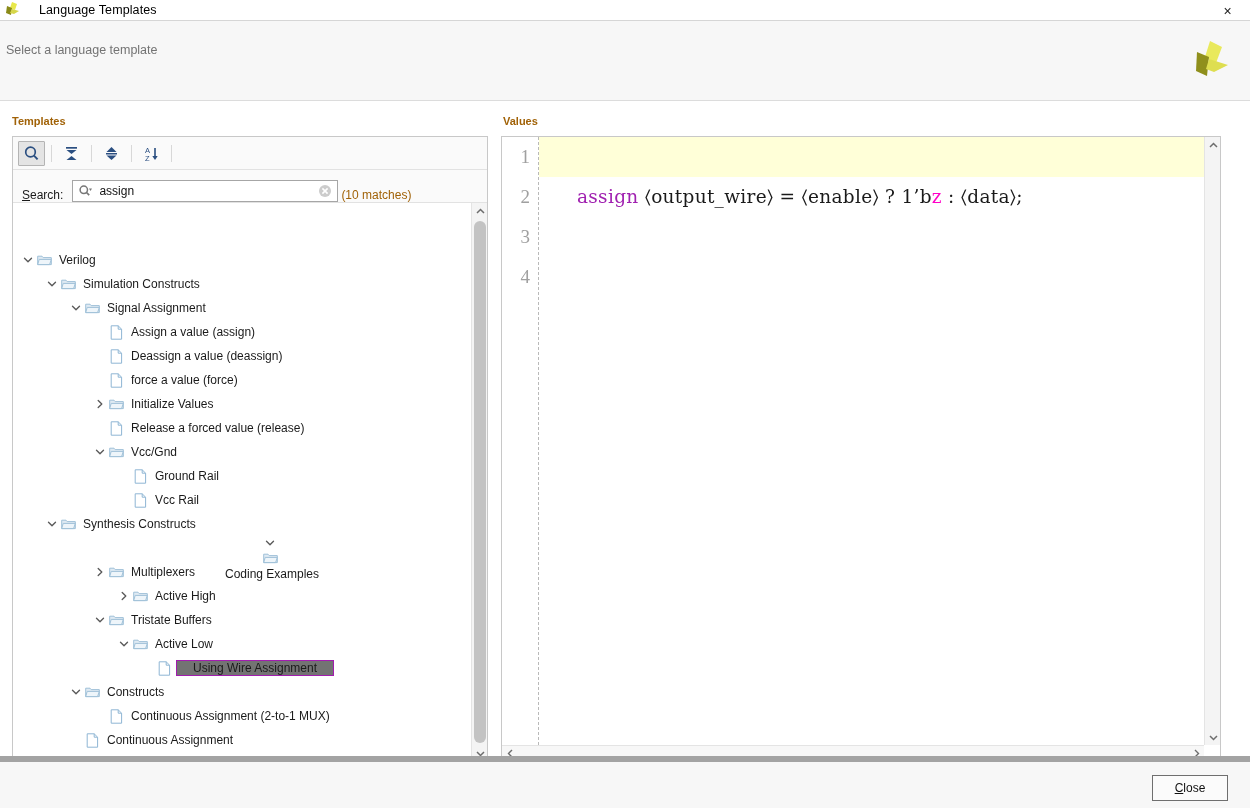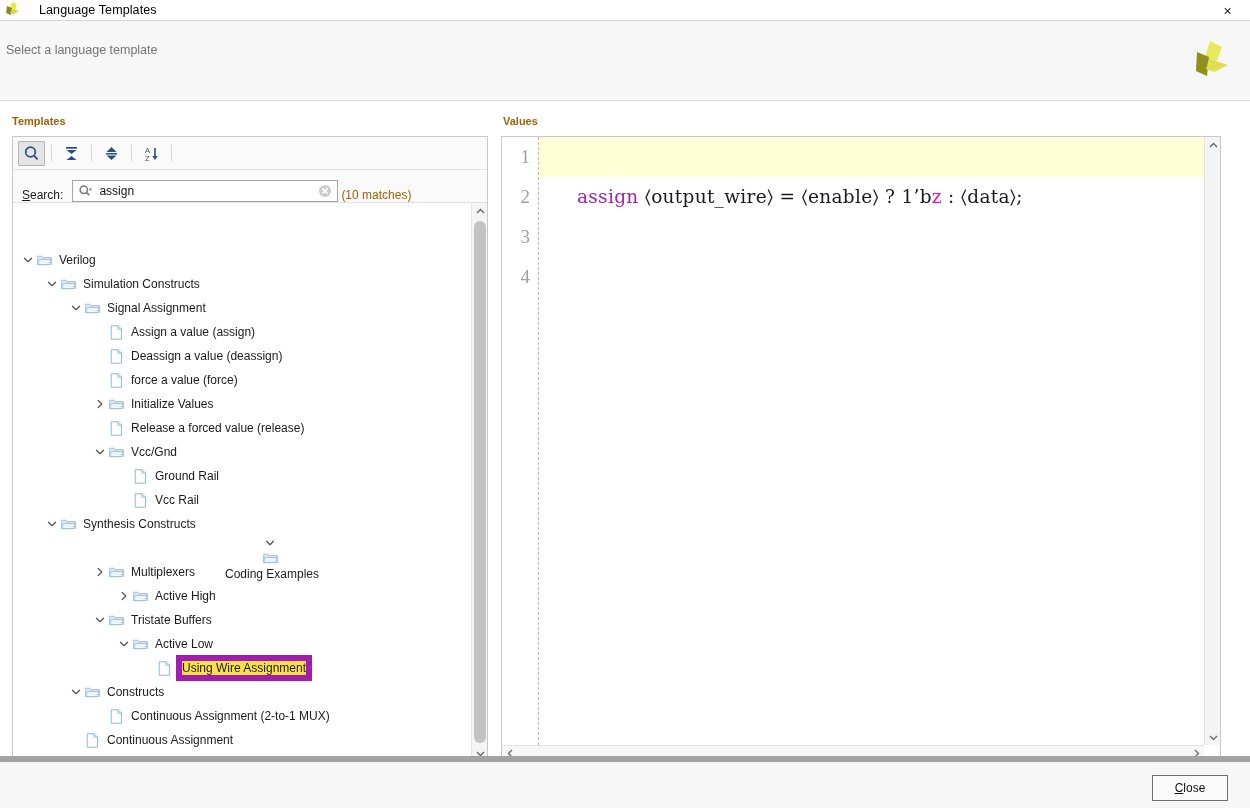--- a/index.html
+++ b/index.html
@@ -104,21 +104,21 @@
   }
   .twisty {
     width: 14px; height: 14px; flex: 0 0 auto;
     display: flex; align-items: center; justify-content: center;
     color: #555;
   }
   .twisty svg { display: block; }
   .node-icon { width: 18px; height: 16px; flex: 0 0 auto; display:flex; align-items:center; justify-content:center; }
   .node-label { margin-left: 4px; padding: 1px 2px; }
   .tree-row.selected .node-label {
-    background: #fde047; border: 6px solid #a21caf; padding: 0px 0;
+    background: #737373; border: 1px solid #a21caf; padding: 0px 16px;
     margin-left: 3px;
   }
 
   
   .vscroll {
     position: absolute; right: 0; top: 0; bottom: 0; width: 16px;
     background: #f4f4f4; border-left: 1px solid #e4e4e4;
   }
   .vscroll .arrow {
     position: absolute; left: 0; width: 16px; height: 16px;

